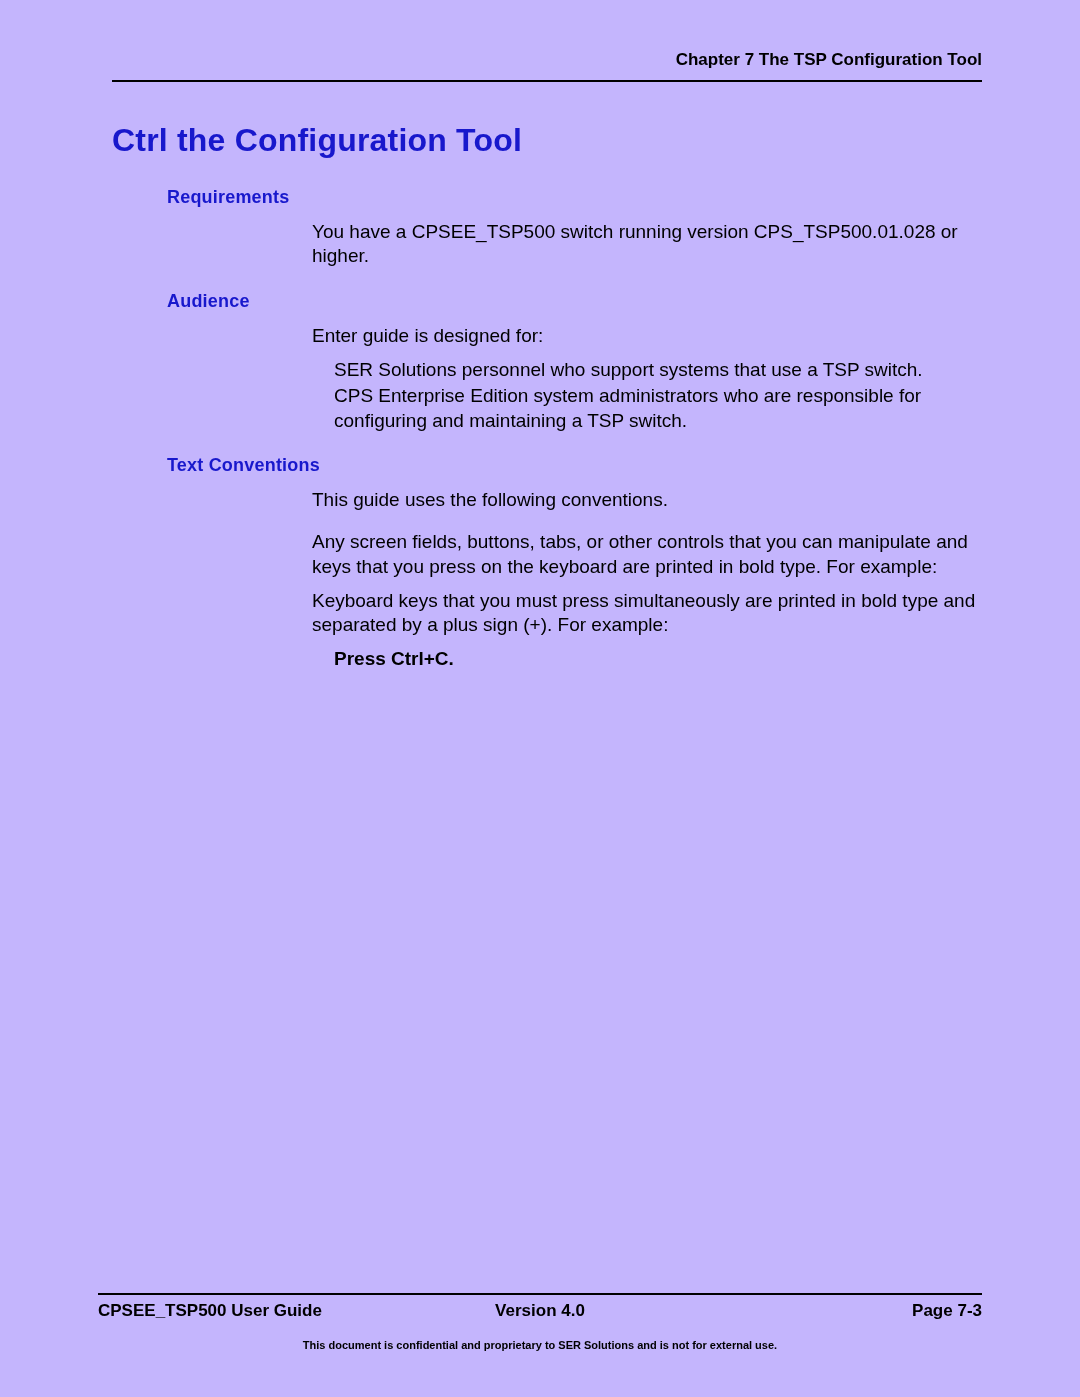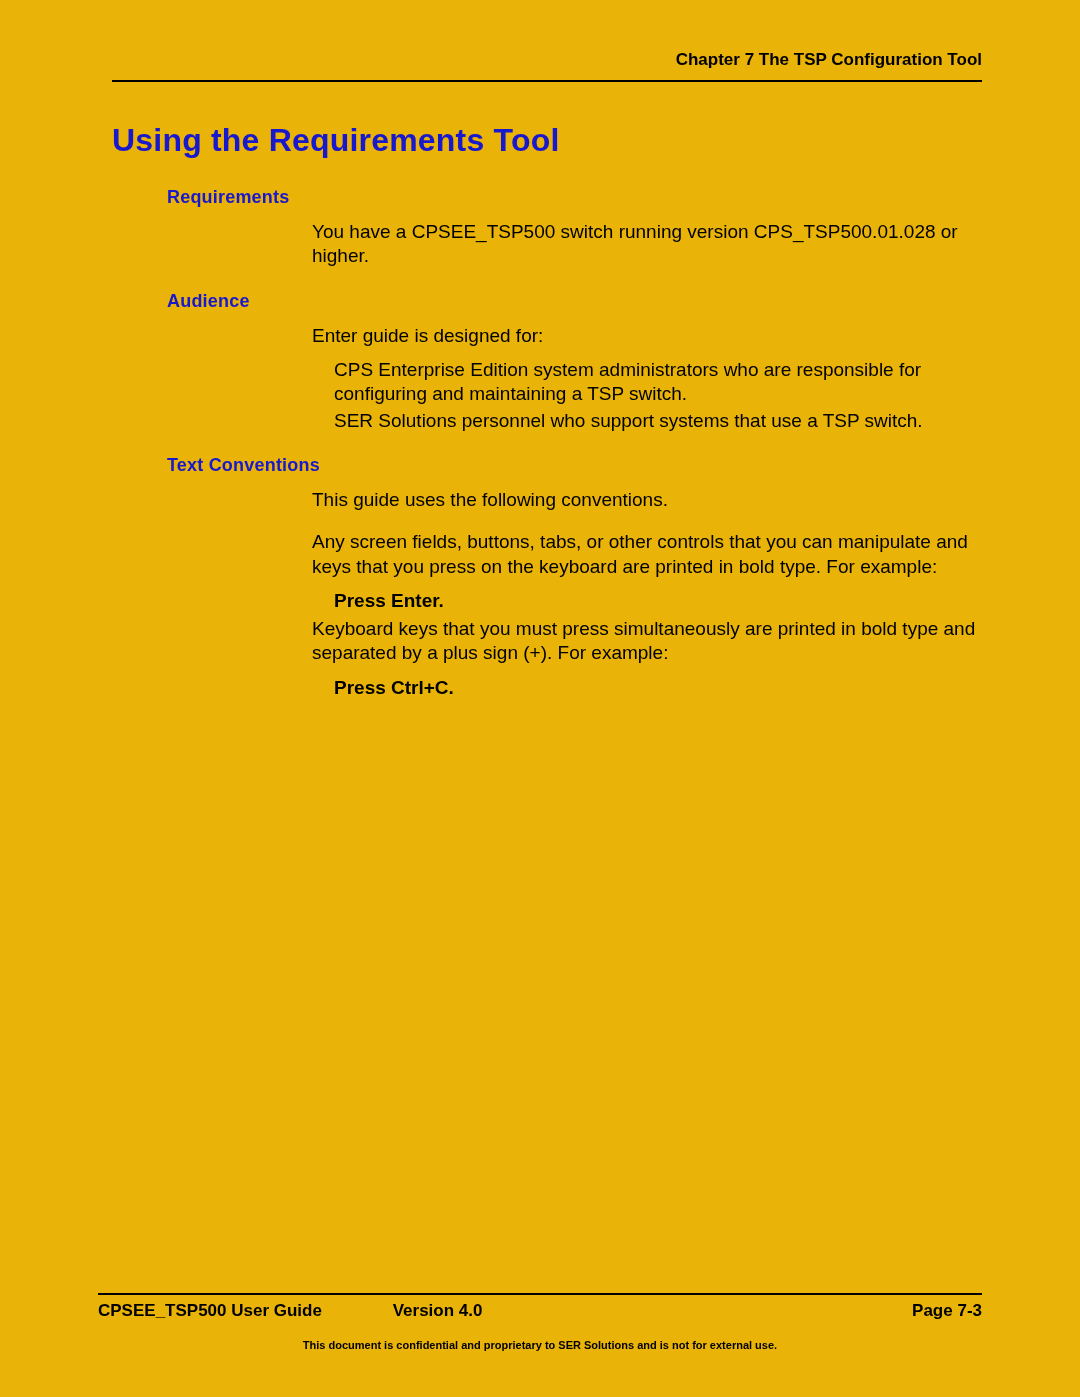--- a/index.html
+++ b/index.html
@@ -8,21 +8,21 @@
     background: #fff;
     font-family: Arial, Helvetica, sans-serif;
     -webkit-font-smoothing: antialiased;
   }
   .page {
     width: 1080px;
     height: 1397px;
     box-sizing: border-box;
     margin: 0 auto;
     position: relative;
-    background: #eab308;
+    background: #c4b5fd;
     padding: 50px 98px 60px 112px;
   }
   .header-chapter {
     text-align: right;
     font-weight: bold;
     font-size: 17px;
     margin-bottom: 10px;
     color: #000;
   }
   .header-rule {
@@ -72,59 +72,58 @@
     border-top: 2px solid #000;
     margin: 0 0 6px 0;
   }
   .footer-row {
     display: flex;
     justify-content: space-between;
     font-weight: bold;
     font-size: 17px;
     margin-bottom: 18px;
   }
-  .footer-center { text-align: left; flex: 1; }
+  .footer-center { text-align: center; flex: 1; }
   .footer-left { text-align: left; flex: 1; }
   .footer-right { text-align: right; flex: 1; }
   .footer-note {
     text-align: center;
     font-weight: bold;
     font-size: 11px;
   }
 </style>
 </head>
 <body>
 
 <div class="page">
 
   <div class="header-chapter">Chapter 7 The TSP Configuration Tool</div>
   <hr class="header-rule">
 
-  <h1 class="title">Using the Requirements Tool</h1>
+  <h1 class="title">Ctrl the Configuration Tool</h1>
 
   <h2 class="section">Requirements</h2>
   <div class="body-block">
     <p class="para">You have a CPSEE_TSP500 switch running version CPS_TSP500.01.028 or higher.</p>
   </div>
 
   <h2 class="section">Audience</h2>
   <div class="body-block">
     <p class="para small-gap">Enter guide is designed for:</p>
     <div class="indent-list">
+      <div class="item">SER Solutions personnel who support systems that use a TSP switch.</div>
       <div class="item">CPS Enterprise Edition system administrators who are responsible for configuring and maintaining a TSP switch.</div>
-      <div class="item">SER Solutions personnel who support systems that use a TSP switch.</div>
     </div>
   </div>
 
   <h2 class="section">Text Conventions</h2>
   <div class="body-block">
     <p class="para">This guide uses the following conventions.</p>
     <p class="para small-gap">Any screen fields, buttons, tabs, or other controls that you can manipulate and keys that you press on the keyboard are printed in bold type. For example:</p>
     <div class="bold-block">
-      <div>Press Enter.</div>
     </div>
     <p class="para small-gap" style="margin-top:4px;">Keyboard keys that you must press simultaneously are printed in bold type and separated by a plus sign (+). For example:</p>
     <div class="bold-block">
       <div>Press Ctrl+C.</div>
     </div>
   </div>
 
   <div class="footer">
     <hr class="footer-rule">
     <div class="footer-row">

